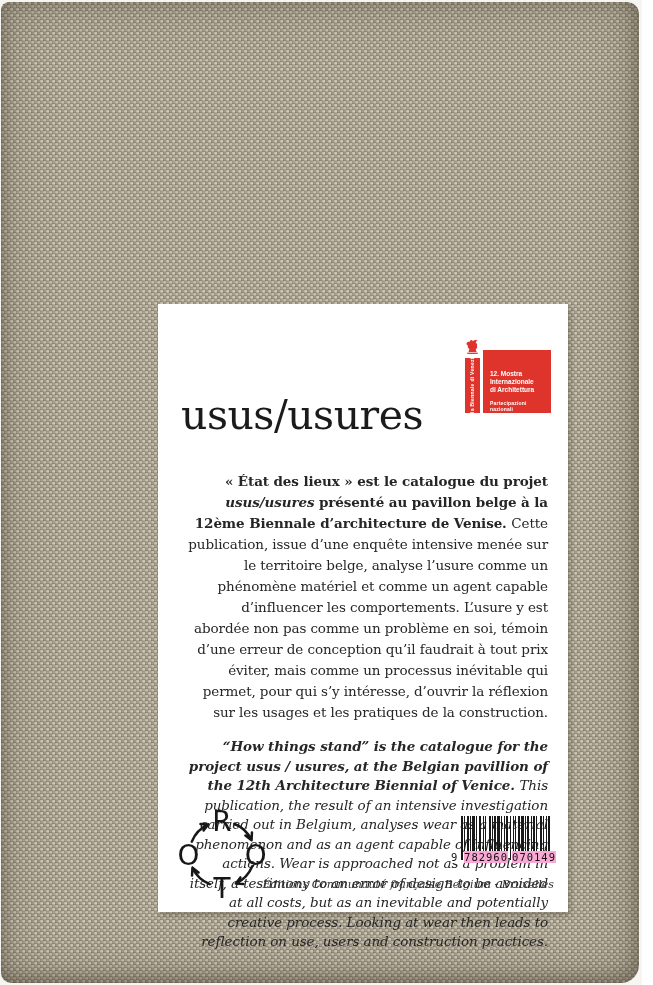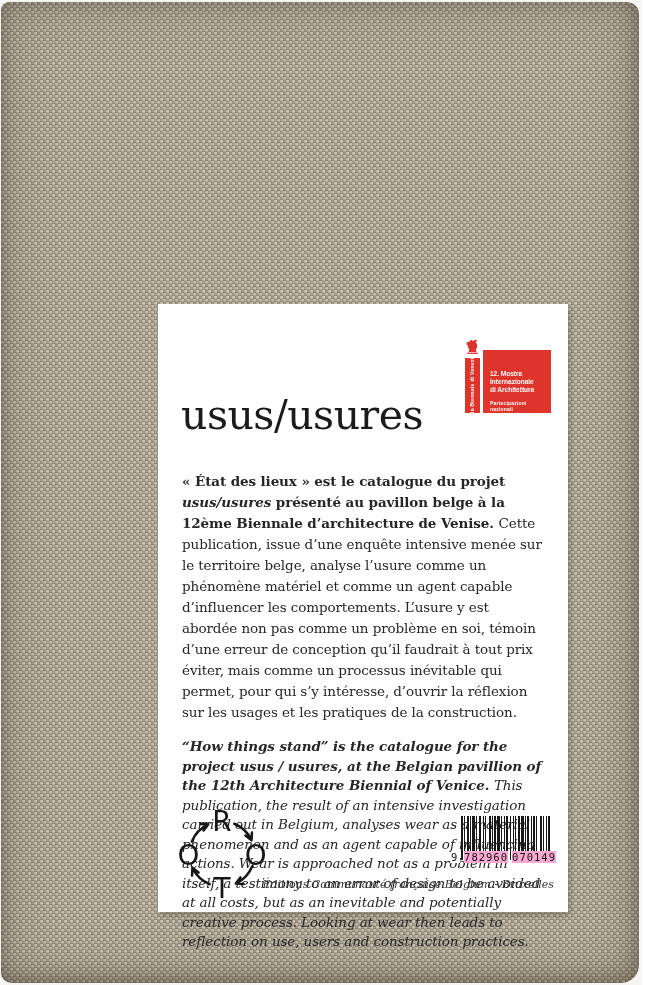--- a/index.html
+++ b/index.html
@@ -34,21 +34,21 @@
   .sq-title{position:absolute;left:7px;top:20px;font-size:6.5px;font-weight:bold;line-height:8px;}
   .sq-sub{position:absolute;left:7px;top:50px;font-size:5px;font-weight:bold;letter-spacing:.2px;}
   
   .title{position:absolute;left:23px;top:88px;font-size:41px;line-height:46px;
          color:#1b1b1b;font-weight:400;letter-spacing:-.5px;white-space:nowrap;}
   .subtitle{position:absolute;left:25px;top:141px;font-size:14px;font-weight:bold;
             color:#1b1b1b;white-space:nowrap;letter-spacing:.2px;}
   .subtitle .en{font-style:italic;}
   
   .text-block{position:absolute;left:24px;right:20px;top:167px;color:#262626;}
-  .text-block p{margin:0 0 14px 0;font-size:13.5px;line-height:21px;letter-spacing:-.1px;}
+  .text-block p{margin:0 0 14px 0;font-size:13.5px;line-height:21px;letter-spacing:-.1px;text-align:right;}
   .text-block p.en{line-height:19.5px;}
   
   .rotor{position:absolute;left:16px;top:499px;width:96px;height:100px;}
   .rotor text{font-family:"DejaVu Sans", sans-serif;font-size:29px;fill:#171717;}
   .rotor path{stroke:#171717;stroke-width:2.6;fill:none;stroke-linecap:round;}
   
   .barcode{position:absolute;left:293px;top:512px;width:108px;height:52px;}
   .bars{position:absolute;left:10px;right:2px;top:0;height:44px;display:flex;}
   .bars .bar{background:#181818;height:100%;}
   .bars .gap{background:transparent;height:100%;}

